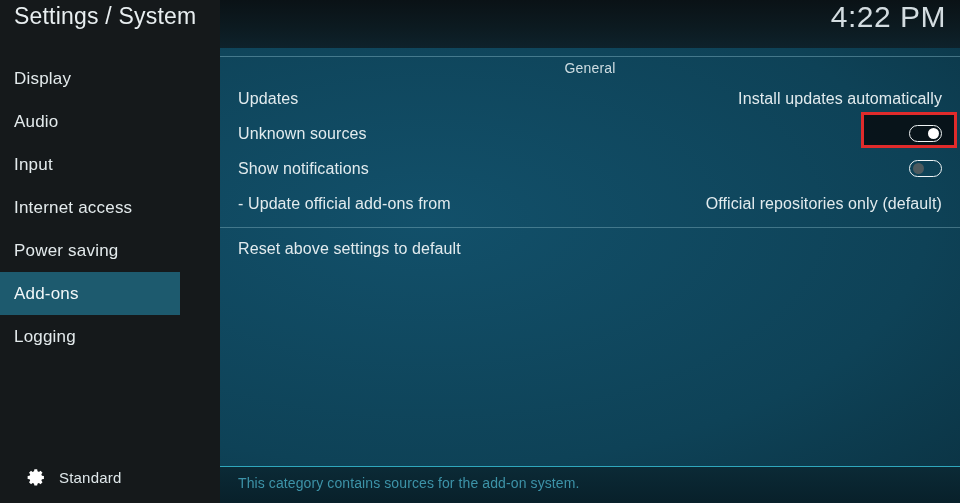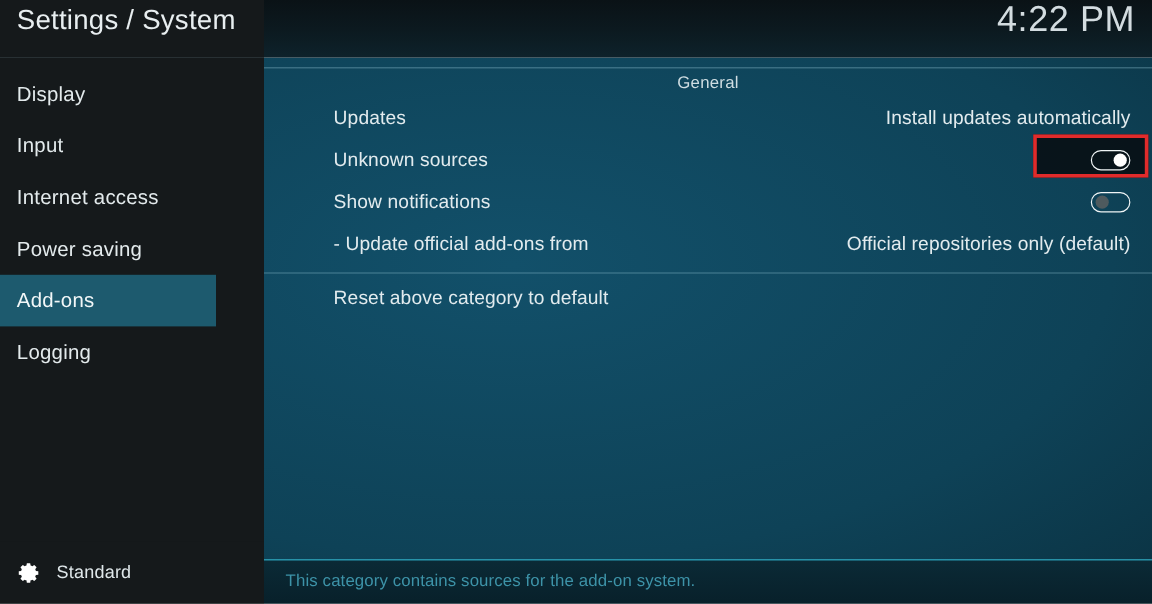--- a/index.html
+++ b/index.html
@@ -5,21 +5,21 @@
   * { margin:0; padding:0; box-sizing:border-box; }
   html, body {
     width:960px; height:503px;
     background:#0b0f11;
     font-family:"Liberation Sans", sans-serif;
     overflow:hidden;
   }
   #app {
     position:relative;
     width:960px; height:503px;
-    background:#ffffff;
+    background:#14532d;
   }
 
   
   .header {
     position:absolute; left:0; top:0;
     width:960px; height:48px;
     background:
       linear-gradient(to bottom, #0a1216 0%, #0c1a20 55%, #0e222b 100%);
     z-index:5;
   }
@@ -61,21 +61,21 @@
   }
   .side-item.selected {
     background:#1d5a6e;
     color:#f2f7f8;
   }
 
   .side-footer {
     position:absolute; left:0; bottom:0;
     width:220px; height:52px;
     display:flex; align-items:center;
-    padding-left:14px;
+    padding-left:26px;
     background:#15191b;
   }
   .gear-icon {
     width:21px; height:21px; flex:0 0 21px;
     margin-right:12px;
     display:block;
   }
   .side-footer-label {
     font-size:15px; color:#dfe7ea; letter-spacing:.2px;
   }
@@ -102,21 +102,21 @@
 
   .rows { position:absolute; left:0; top:33px; width:740px; }
   .row {
     position:relative;
     height:35px;
     display:flex; align-items:center;
     padding:0 18px 0 18px;
   }
   .row-label {
     font-size:16px; color:#e2ebee;
-    letter-spacing:.1px; white-space:nowrap;margin-left:40px;
+    letter-spacing:.1px; white-space:nowrap;
   }
   .row-value {
     margin-left:auto;
     font-size:16px; color:#e2ebee;
     letter-spacing:.1px; white-space:nowrap;
   }
   .row-sep {
     position:relative;
     height:1px;
     margin:6px 0 3px 0;
@@ -179,20 +179,23 @@
     <div class="header-clock">4:22 PM</div>
   </div>
 
   <div class="sidebar">
     <div class="side-list">
 
       <div class="side-item">
         <span>Display</span>
       </div>
       <div class="side-item">
+        <span>Audio</span>
+      </div>
+      <div class="side-item">
         <span>Input</span>
       </div>
       <div class="side-item">
         <span>Internet access</span>
       </div>
       <div class="side-item">
         <span>Power saving</span>
       </div>
       <div class="side-item selected">
         <span>Add-ons</span>
@@ -242,21 +245,21 @@
       </div>
 
       <div class="row">
         <span class="row-label">- Update official add-ons from</span>
         <span class="row-value">Official repositories only (default)</span>
       </div>
 
       <div class="row-sep"></div>
 
       <div class="row">
-        <span class="row-label">Reset above category to default</span>
+        <span class="row-label">Reset above settings to default</span>
       </div>
 
     </div>
 
     <div class="desc-area"></div>
     <div class="desc-sep"></div>
     <div class="desc-text">This category contains sources for the add-on system.</div>
 
   </div>
 

